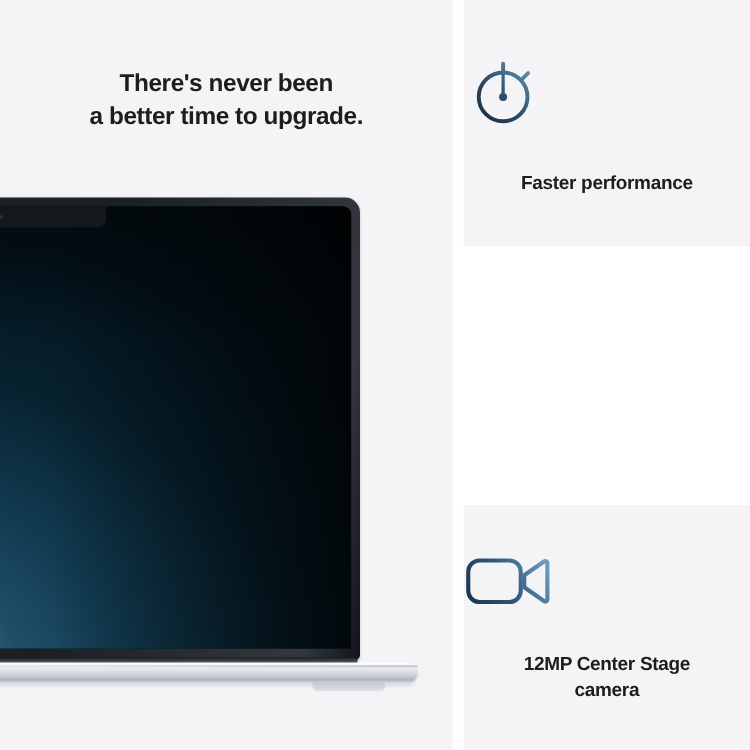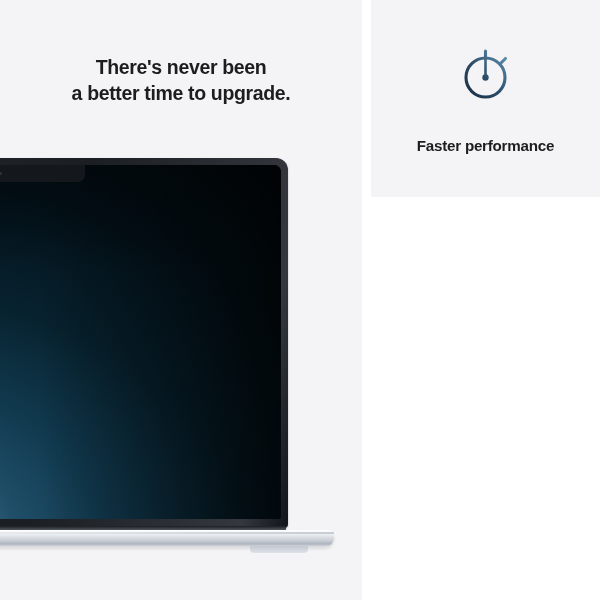--- a/index.html
+++ b/index.html
@@ -180,21 +180,20 @@
     height: 600px;
   }
 
   .card {
     position: absolute;
     left: 0;
     width: 229px;
     background: #f4f4f6;
     display: flex;
     flex-direction: column;
-    align-items: center;
     justify-content: center;
   }
   .card-1 { top: 0;   height: 197px; }
   .card-2 { top: 203px; height: 195px; }
   .card-3 { top: 404px; height: 196px; }
 
   .card-icon {
     display: block;
     margin-bottom: 26px;
   }
@@ -262,15 +261,32 @@
           <path d="M31.5 17.5 V 10" stroke="url(#gradStopwatch)" stroke-width="3.1" stroke-linecap="round"></path>
           <path d="M46.5 22.5 L 51.5 17.5" stroke="url(#gradStopwatch)" stroke-width="3.1" stroke-linecap="round"></path>
           <path d="M31.5 36.5 V 16.5" stroke="url(#gradStopwatch)" stroke-width="2.6" stroke-linecap="round"></path>
           <circle cx="31.5" cy="36.5" r="3.2" fill="url(#gradStopwatch)"></circle>
         </svg>
       </span>
       <div class="card-label">Faster performance</div>
     </div>
 
 
+    <div class="card card-3">
+      <span class="card-icon">
+        <svg width="72" height="46" viewBox="0 0 72 46" fill="none">
+          <defs>
+            <linearGradient id="gradCamera" x1="6" y1="40" x2="64" y2="6" gradientUnits="userSpaceOnUse">
+              <stop offset="0" stop-color="#1b3550"></stop>
+              <stop offset="0.5" stop-color="#33587a"></stop>
+              <stop offset="1" stop-color="#6b9cbe"></stop>
+            </linearGradient>
+          </defs>
+          <rect x="3.6" y="6.4" width="42" height="33.2" rx="9" stroke="url(#gradCamera)" stroke-width="3.3"></rect>
+          <path d="M48.4 18.2 L64.2 7.2 C65.6 6.3 66.9 7.1 66.9 8.6 V 37.4 C66.9 38.9 65.6 39.7 64.2 38.8 L48.4 27.8 Z" stroke="url(#gradCamera)" stroke-width="3.3" stroke-linejoin="round"></path>
+        </svg>
+      </span>
+      <div class="card-label">12MP Center Stage
+camera</div>
+    </div>
 
   </div>
 </div>
 
 </body></html>

